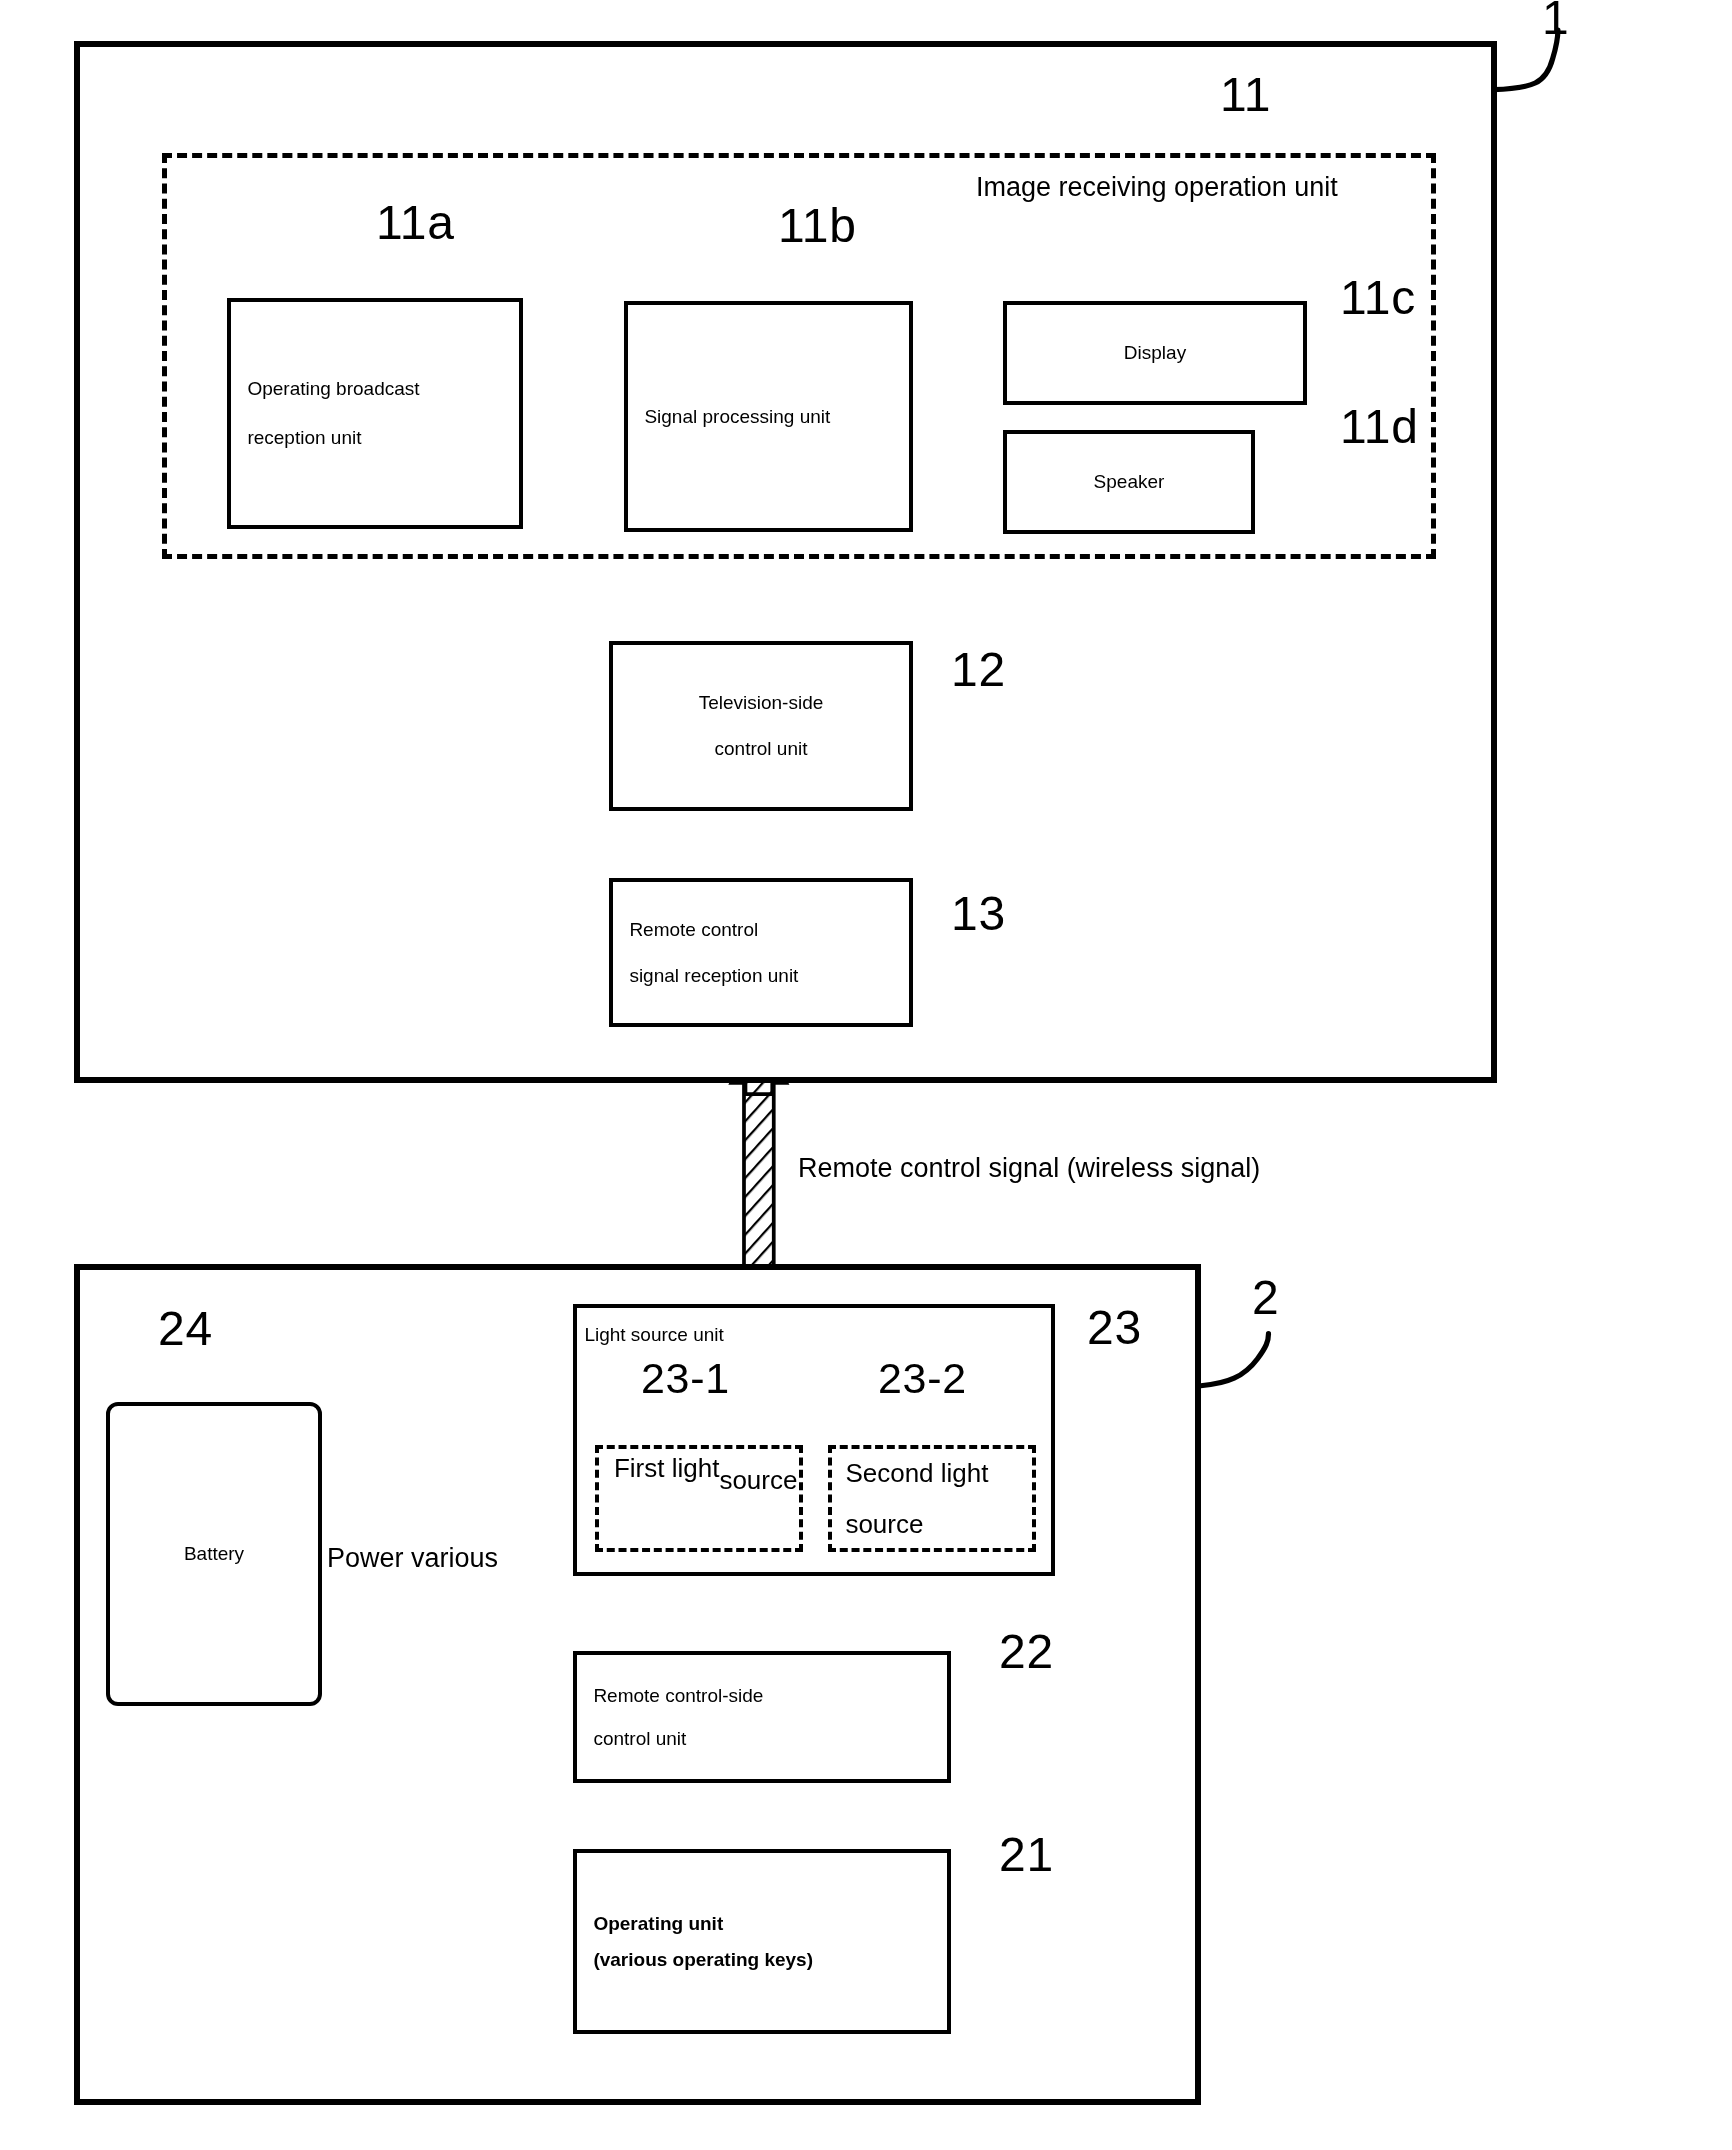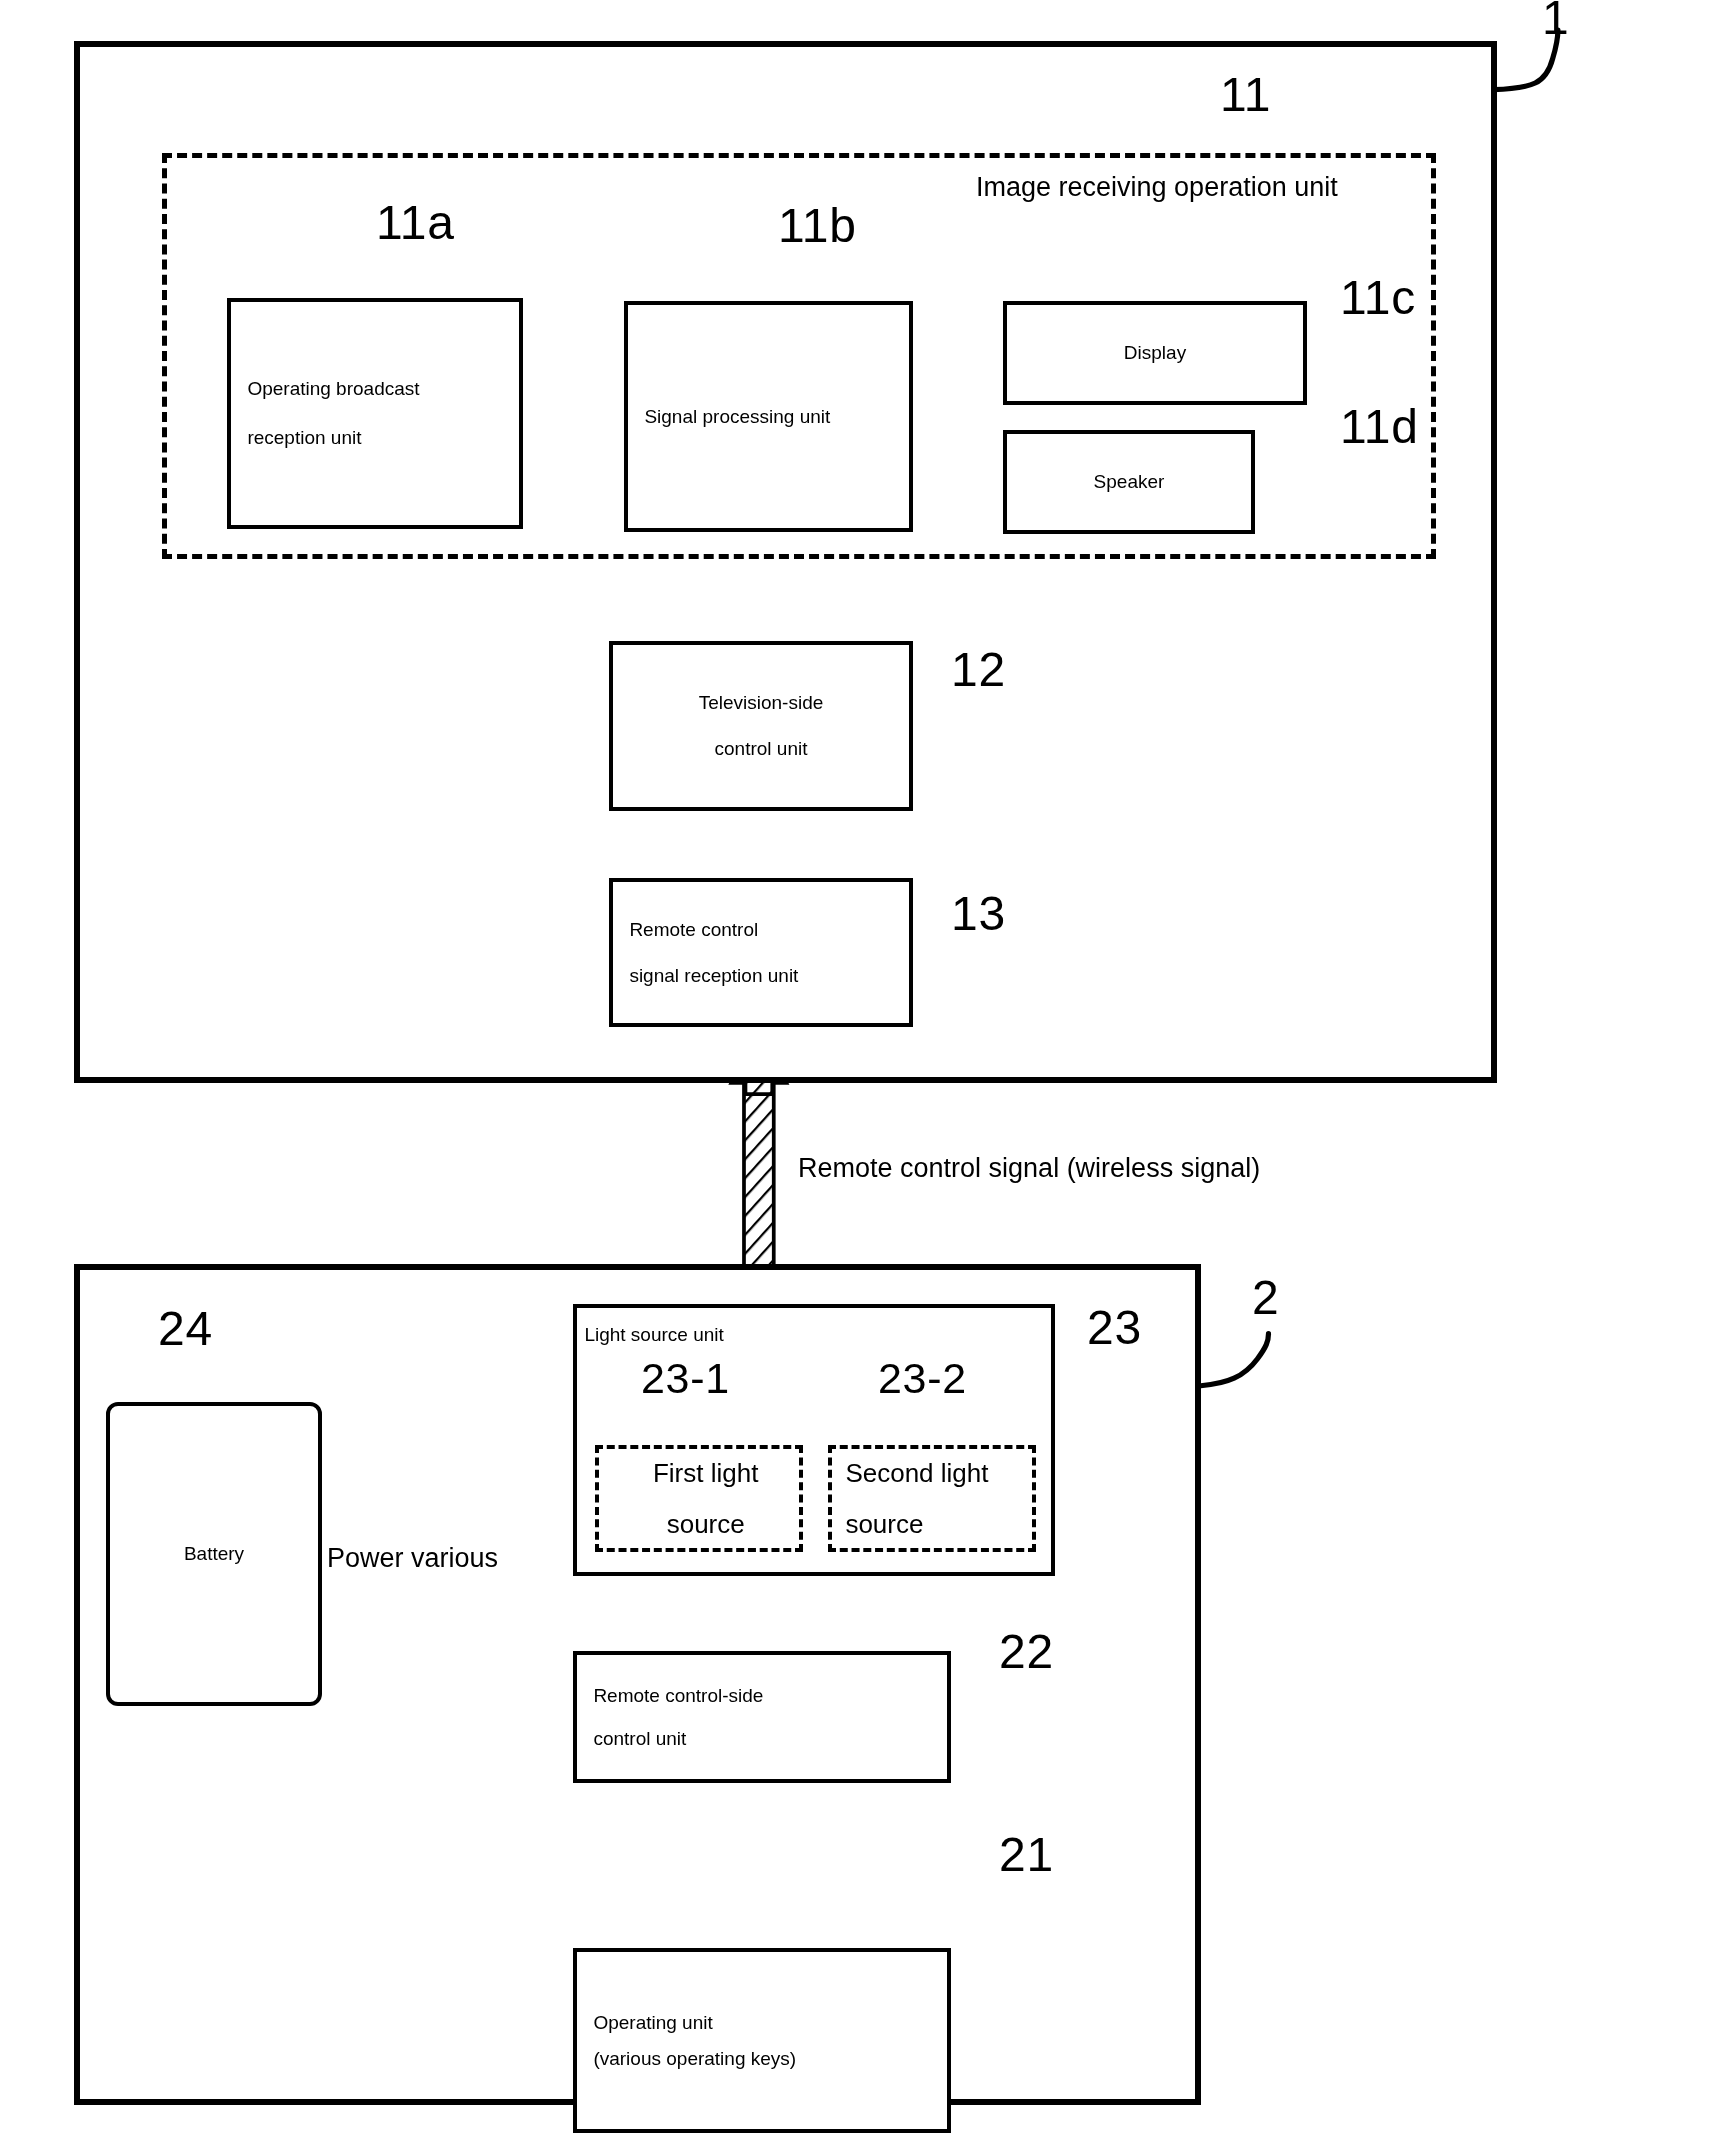--- a/index.html
+++ b/index.html
@@ -216,21 +216,21 @@
   <div class="abs plain-label" style="left:798px; top:1150px;">Remote control signal (wireless signal)</div>
 
   <div class="abs outer-box" style="left:74px; top:1264px; width:1127px; height:841px;"></div>
   <div class="abs ref-num" style="left:1252px; top:1274px;">2</div>
 
   <div class="abs unit-box box-title-top" style="left:573px; top:1304px; width:482px; height:272px; flex-direction:column; justify-content:flex-start;">
     <span>Light source unit</span>
   </div>
   <div class="abs ref-num" style="left:1087px; top:1304px;">23</div>
 
-  <div class="abs dashed-sub" style="left:595px; top:1445px; width:208px; height:107px; flex-direction:column; align-items:center; justify-content:center;">
+  <div class="abs dashed-sub" style="left:595px; top:1445px; width:208px; height:107px; flex-direction:row; align-items:flex-start; justify-content:center;">
     <span>First light</span>
     <span style="margin-top:12px;">source</span>
   </div>
   <div class="abs ref-num small" style="left:641px; top:1357px;">23-1</div>
 
   <div class="abs dashed-sub" style="left:828px; top:1445px; width:208px; height:107px; flex-direction:column; align-items:flex-start; justify-content:center;">
     <span>Second light</span>
     <span style="margin-top:12px;">source</span>
   </div>
   <div class="abs ref-num small" style="left:878px; top:1357px;">23-2</div>
@@ -241,20 +241,20 @@
   <div class="abs ref-num" style="left:158px; top:1305px;">24</div>
 
   <div class="abs plain-label" style="left:327px; top:1540px;">Power various</div>
 
   <div class="abs unit-box left-text" style="left:573px; top:1651px; width:378px; height:132px; flex-direction:column; align-items:flex-start; justify-content:center;">
     <span>Remote control-side</span>
     <span style="margin-top:13.4px;">control unit</span>
   </div>
   <div class="abs ref-num" style="left:999px; top:1628px;">22</div>
 
-  <div class="abs unit-box left-text" style="left:573px; top:1948px; width:378px; height:185px; flex-direction:column; align-items:flex-start; justify-content:center;">
+  <div class="abs unit-box left-text" style="left:573px; top:1849px; width:378px; height:185px; flex-direction:column; align-items:flex-start; justify-content:center;font-weight:bold;">
     <span>Operating unit</span>
     <span style="margin-top:6px;">(various operating keys)</span>
   </div>
   <div class="abs ref-num" style="left:999px; top:1831px;">21</div>
 
 </div>
 
 
 </body></html>

